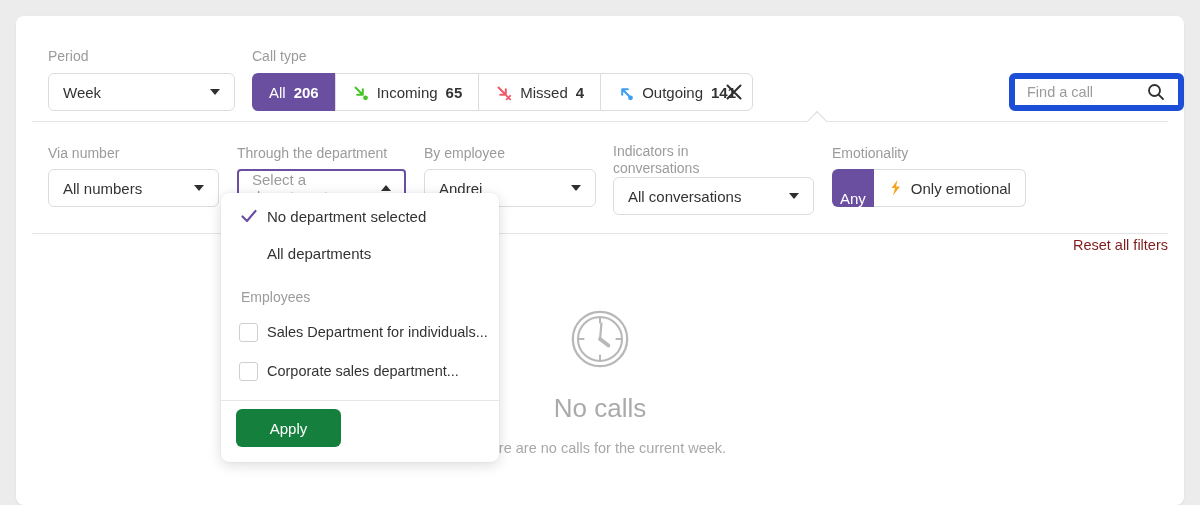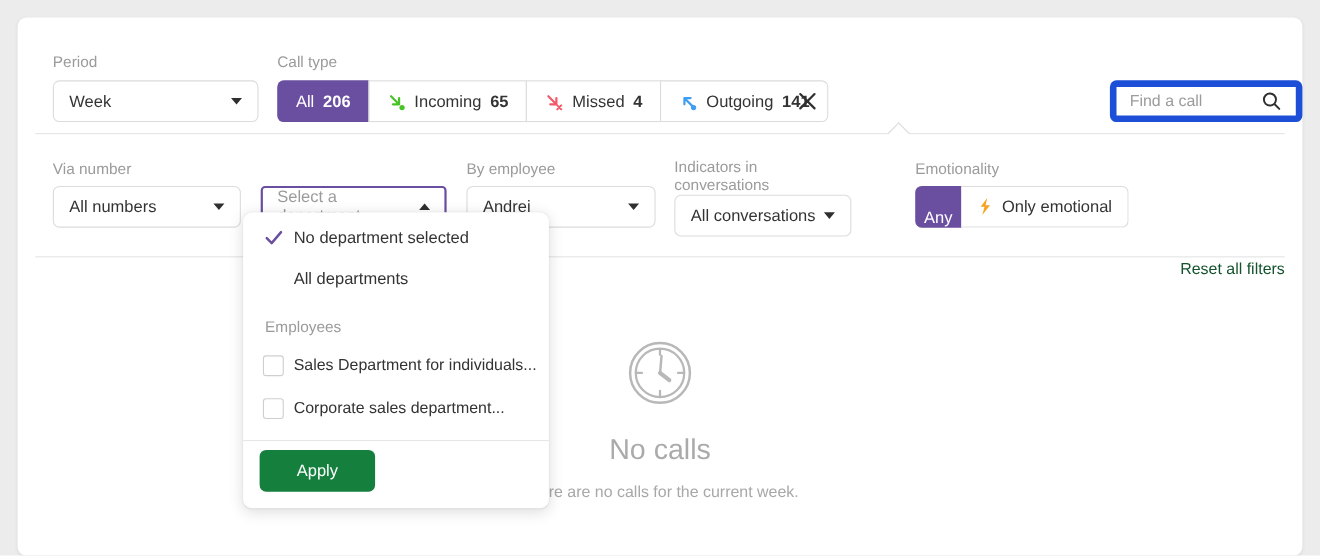--- a/index.html
+++ b/index.html
@@ -77,21 +77,21 @@
     display:flex; align-items:flex-end; padding:0 8px; background:#6a4fa0; color:#fff;
     font-size:15px; border-radius:6px 0 0 6px; cursor:pointer;
   }
   .emo-only {
     display:flex; align-items:center; gap:8px; padding:0 14px; background:#fff;
     border:1px solid #dcdcdc; border-left:none; border-radius:0 6px 6px 0;
     font-size:15px; cursor:pointer;
   }
   
   .reset-link {
-    position:absolute; right:32px; top:237px; font-size:14.5px; color:#14532d;
+    position:absolute; right:32px; top:237px; font-size:14.5px; color:#7f1d1d;
     cursor:pointer; z-index:1;
   }
   
   .empty-state { position:absolute; left:0; width:1200px; text-align:center; z-index:0; }
   .empty-title { top:393px; font-size:26px; color:#aaaaaa; }
   .empty-msg { top:440px; font-size:14.5px; color:#a8a8a8; }
   .clock-wrap { position:absolute; left:570px; top:309px; width:60px; height:60px; }
   
   .dropdown-panel {
     position:absolute; left:221px; top:193px; width:278px; height:269px;
@@ -177,33 +177,34 @@
 
   <div class="divider" style="top:105px;"></div>
   <div class="notch"></div>
 
   <div class="flabel" style="left:32px; top:129px;">Via number</div>
   <div class="select-box" style="left:32px; top:153px; width:171px;">
     <span>All numbers</span>
     <span class="caret-down"></span>
   </div>
 
+  <div class="flabel" style="left:221px; top:129px;">Through the department</div>
   <div class="select-box open" style="left:221px; top:153px; width:169px; padding:0 13px;">
     <span class="ph">Select a department</span>
     <span class="caret-up"></span>
   </div>
 
   <div class="flabel" style="left:408px; top:129px;">By employee</div>
   <div class="select-box" style="left:408px; top:153px; width:172px;">
     <span>Andrei</span>
     <span class="caret-down"></span>
   </div>
 
   <div class="flabel" style="left:597px; top:127px; width:150px;">Indicators in conversations</div>
-  <div class="select-box" style="left:597px; top:161px; width:161px;">
+  <div class="select-box" style="left:597px; top:161px; width:201px;">
     <span>All conversations</span>
     <span class="caret-down"></span>
   </div>
 
   <div class="flabel" style="left:816px; top:129px;">Emotionality</div>
   <div class="seg-group" style="left:816px; top:153px;">
     <div class="emo-any">
       <span>Any</span>
     </div>
     <div class="emo-only">

